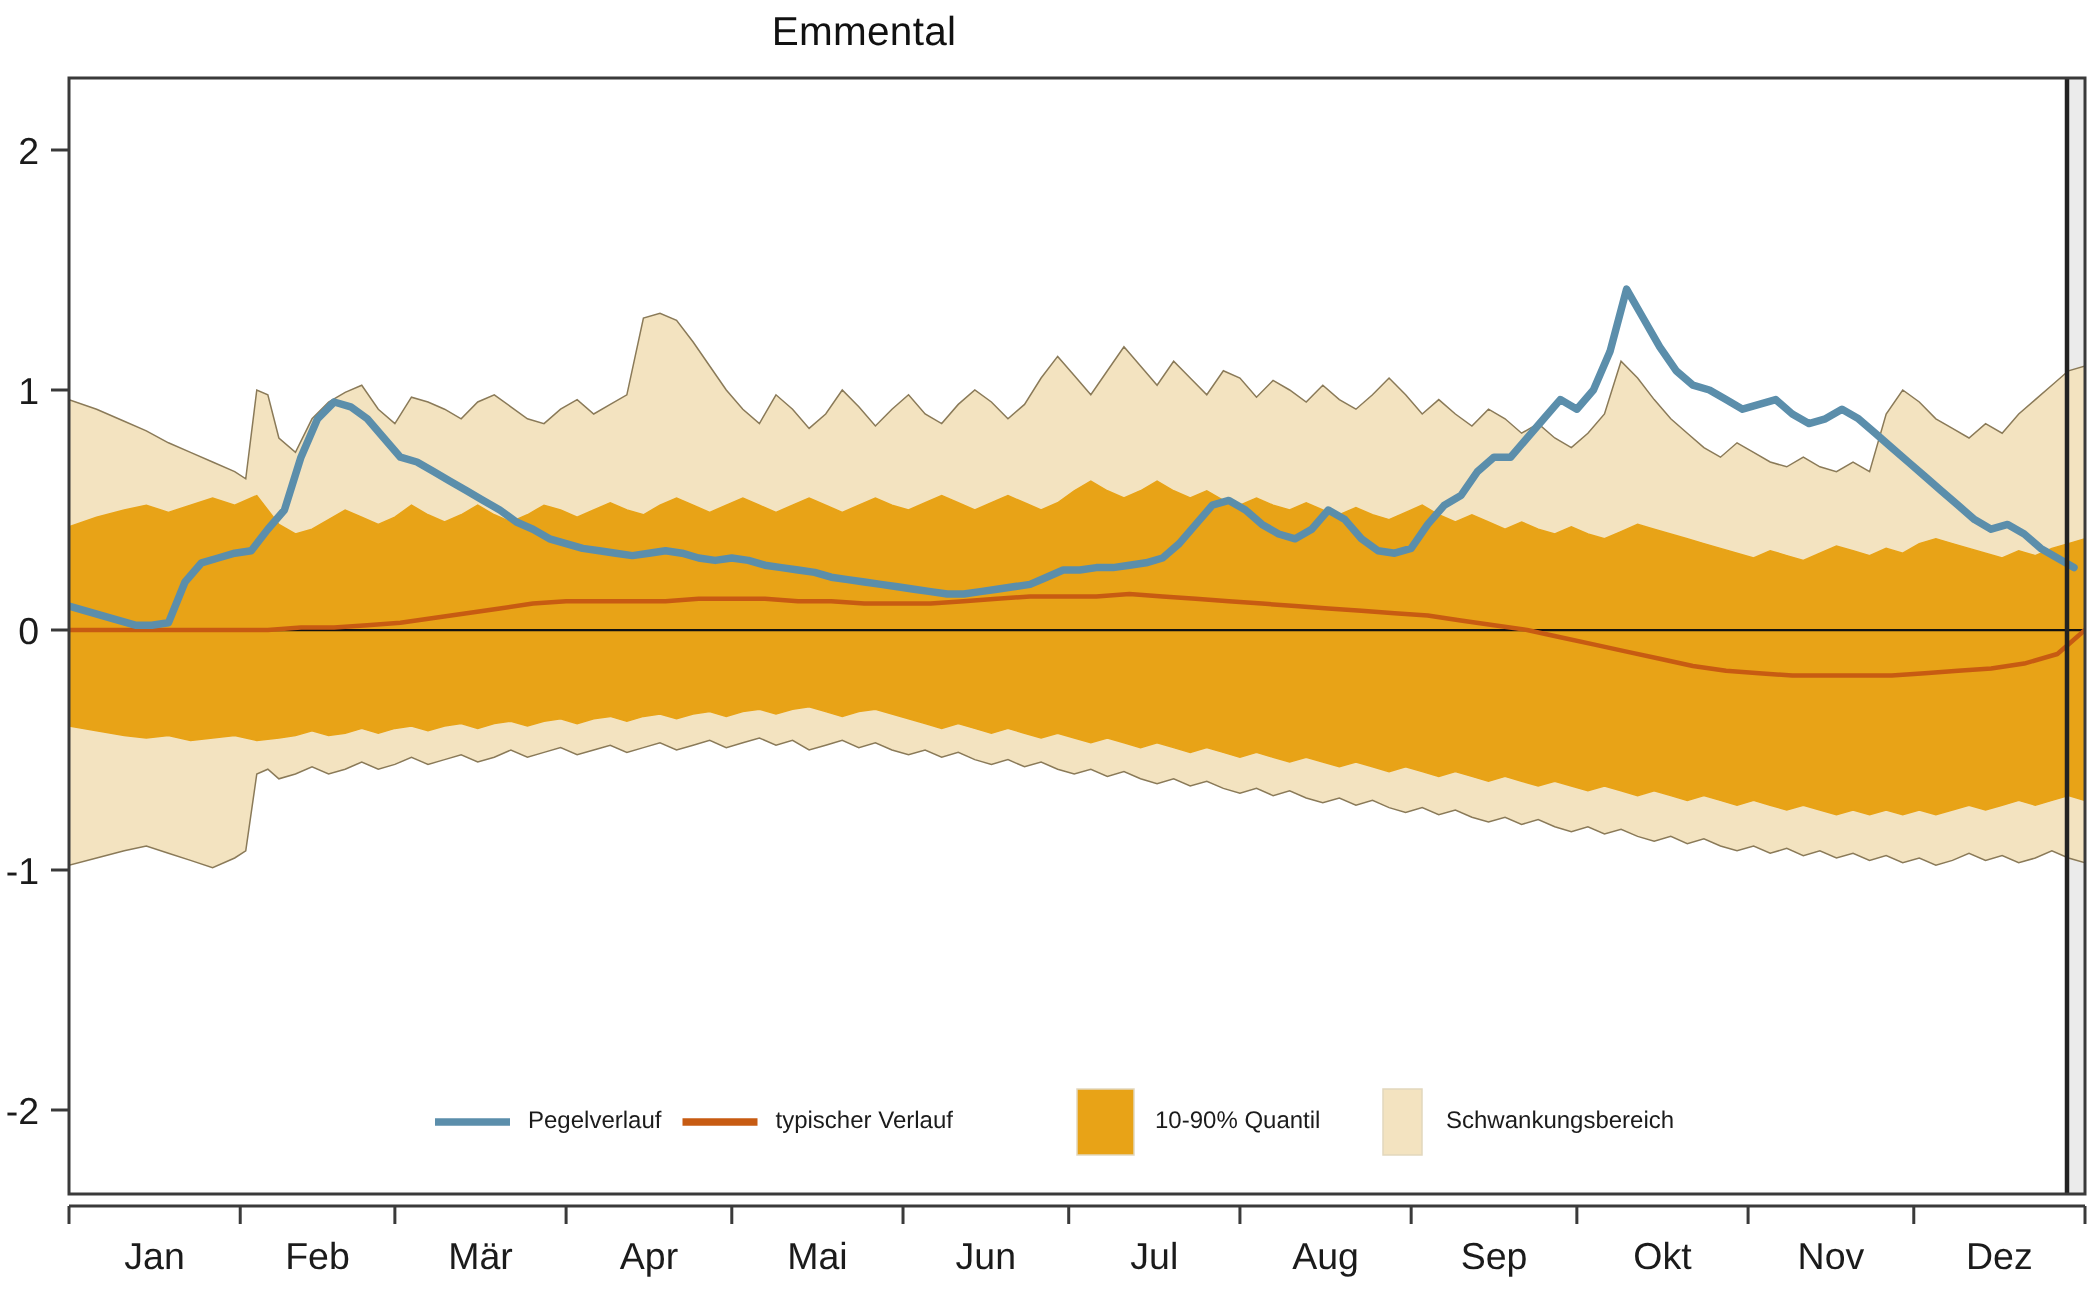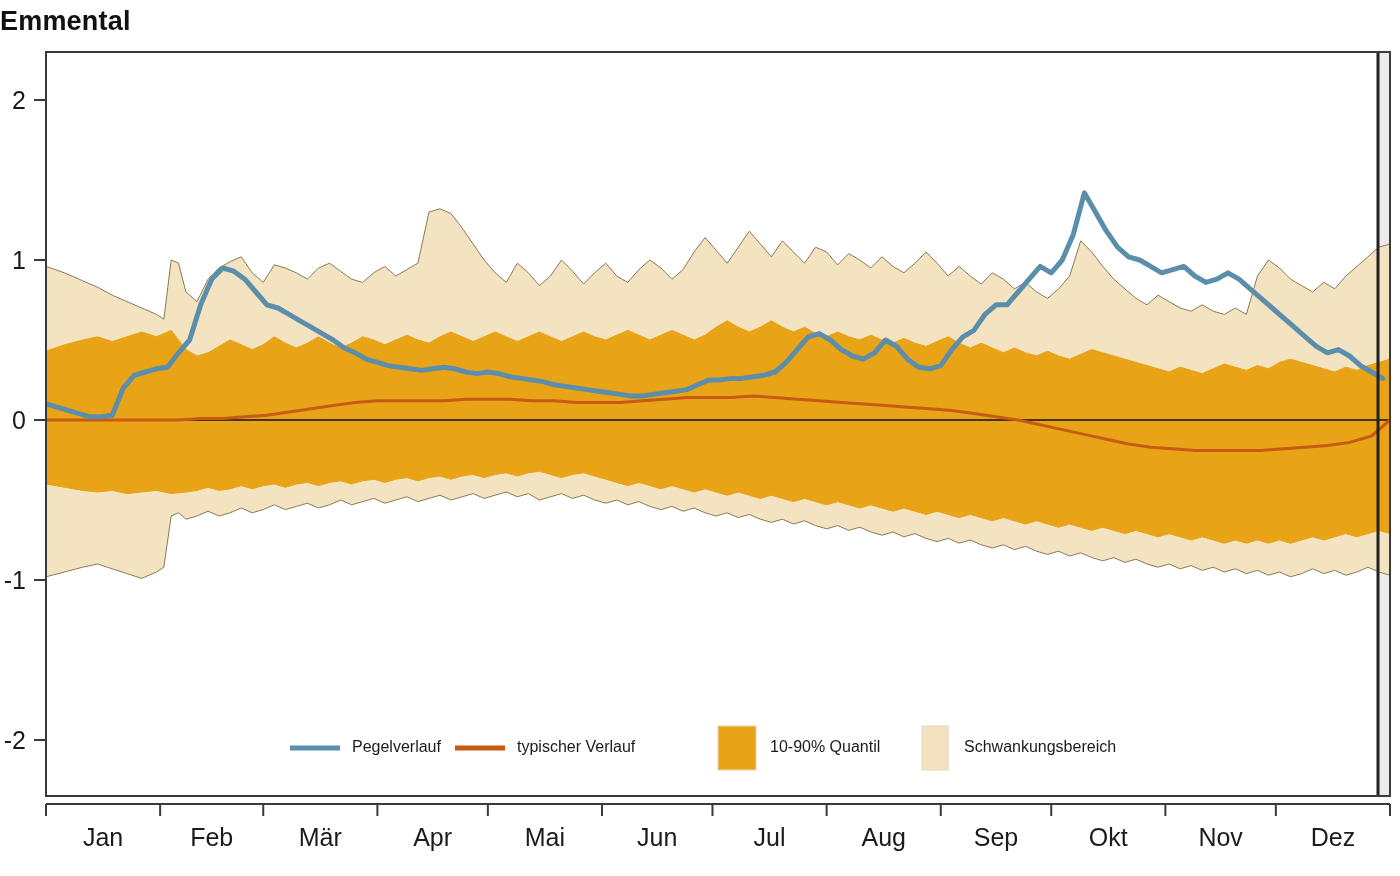--- a/index.html
+++ b/index.html
@@ -1,20 +1,20 @@
 <!DOCTYPE html>
 <html><head>
 <meta charset="utf-8">
 <style>
   html,body{margin:0;padding:0;background:#ffffff;}
   body{width:1400px;height:876px;font-family:"Liberation Sans",sans-serif;overflow:hidden;}
   #chart-root{position:relative;width:1400px;height:876px;background:#fff;}
   #chart-title{
-    position:absolute;top:6px;left:0;width:1152px;
-    font-size:27px;font-weight:bold;color:#111;letter-spacing:.2px;
+    position:absolute;top:6px;left:0;width:1152px;text-align:center;
+    font-size:27px;font-weight:normal;color:#111;letter-spacing:.2px;
     font-family:"Liberation Sans",sans-serif;
   }
   svg#plot{position:absolute;top:0;left:0;width:1400px;height:876px;display:block;}
   .axis-tick-label{font-size:25px;fill:#1b1b1b;font-family:"Liberation Sans",sans-serif;}
   .month-label{font-size:25px;fill:#1b1b1b;font-family:"Liberation Sans",sans-serif;text-anchor:middle;}
   .legend-label{font-size:16px;fill:#1b1b1b;font-family:"Liberation Sans",sans-serif;dominant-baseline:middle;}
 </style>
 </head>
 <body>
 

